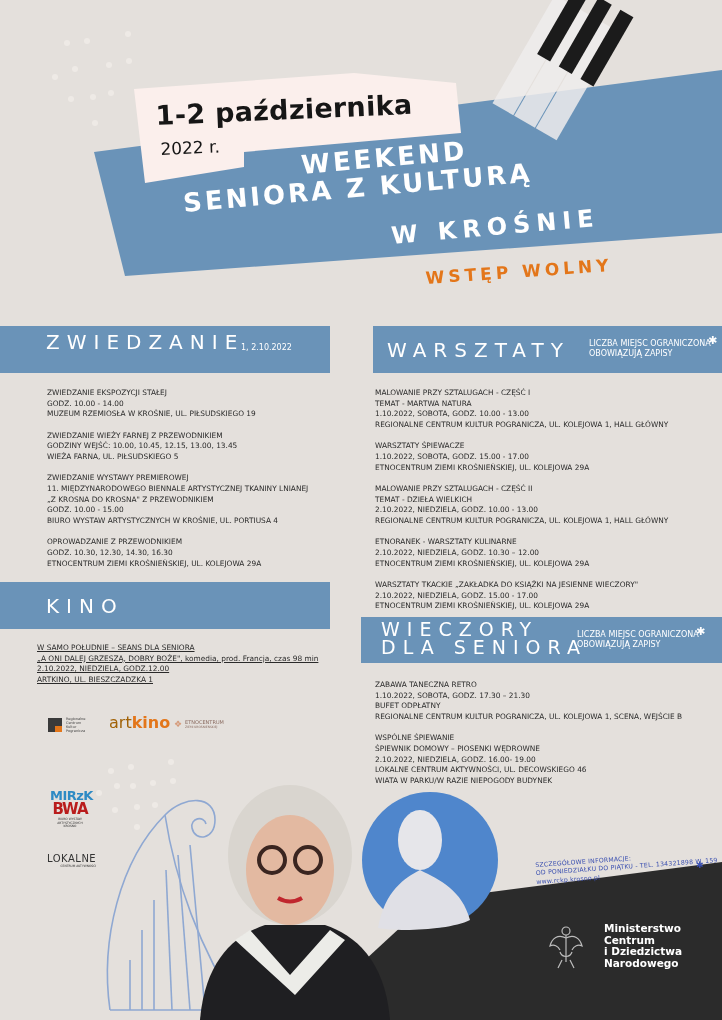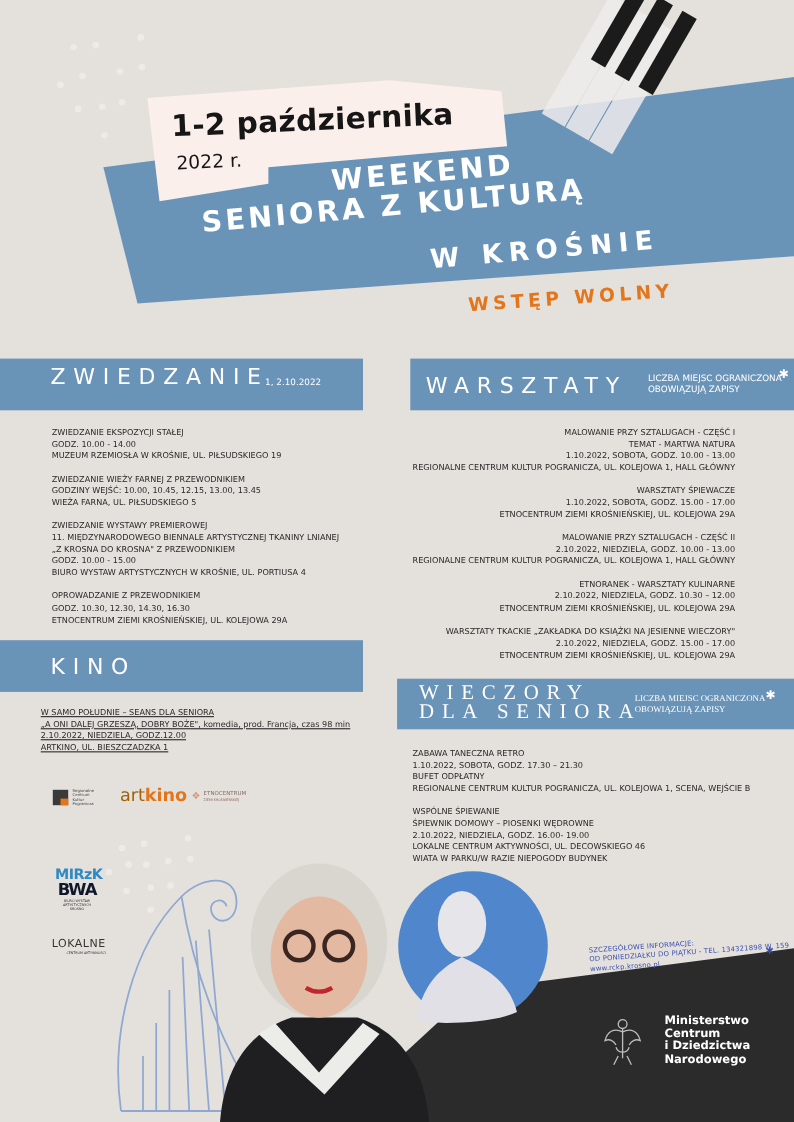--- a/index.html
+++ b/index.html
@@ -126,50 +126,51 @@
 </div>
 
 <div class="sec" style="left:361px;top:326px;width:361px;height:47px;margin-left:12px;">
   <div class="sec-title" style="left:14px;top:12px;">WARSZTATY</div>
   <div class="sec-note" style="left:216px;top:13px;">
     <div>LICZBA MIEJSC OGRANICZONA</div>
     <div>OBOWIĄZUJĄ ZAPISY</div>
   </div>
   <div class="sec-star" style="left:335px;top:8px;">✱</div>
 </div>
-<div class="list" style="left:375px;top:388px;text-align:right;">
+<div class="list" style="left:375px;top:388px;">
   <div class="entry">
     <div>MALOWANIE PRZY SZTALUGACH - CZĘŚĆ I</div>
     <div>TEMAT - MARTWA NATURA</div>
     <div>1.10.2022, SOBOTA, GODZ. 10.00 - 13.00</div>
     <div>REGIONALNE CENTRUM KULTUR POGRANICZA, UL. KOLEJOWA 1, HALL GŁÓWNY</div>
   </div>
   <div class="entry">
     <div>WARSZTATY ŚPIEWACZE</div>
     <div>1.10.2022, SOBOTA, GODZ. 15.00 - 17.00</div>
     <div>ETNOCENTRUM ZIEMI KROŚNIEŃSKIEJ, UL. KOLEJOWA 29A</div>
   </div>
   <div class="entry">
     <div>MALOWANIE PRZY SZTALUGACH - CZĘŚĆ II</div>
+    <div>TEMAT - DZIEŁA WIELKICH</div>
     <div>2.10.2022, NIEDZIELA, GODZ. 10.00 - 13.00</div>
     <div>REGIONALNE CENTRUM KULTUR POGRANICZA, UL. KOLEJOWA 1, HALL GŁÓWNY</div>
   </div>
   <div class="entry">
     <div>ETNORANEK - WARSZTATY KULINARNE</div>
     <div>2.10.2022, NIEDZIELA, GODZ. 10.30 – 12.00</div>
     <div>ETNOCENTRUM ZIEMI KROŚNIEŃSKIEJ, UL. KOLEJOWA 29A</div>
   </div>
   <div class="entry">
     <div>WARSZTATY TKACKIE „ZAKŁADKA DO KSIĄŻKI NA JESIENNE WIECZORY"</div>
     <div>2.10.2022, NIEDZIELA, GODZ. 15.00 - 17.00</div>
     <div>ETNOCENTRUM ZIEMI KROŚNIEŃSKIEJ, UL. KOLEJOWA 29A</div>
   </div>
 </div>
 
-<div class="sec" style="left:361px;top:617px;width:361px;height:46px;font-family:Liberation Serif, serif;">
+<div class="sec" style="left:361px;top:617px;width:361px;height:46px;">
   <div class="sec-title" style="left:20px;top:3px;line-height:19px;font-size:19px;">WIECZORY</div>
   <div class="sec-title" style="left:20px;top:21px;line-height:19px;font-size:19px;">DLA SENIORA</div>
   <div class="sec-note" style="left:216px;top:13px;">
     <div>LICZBA MIEJSC OGRANICZONA</div>
     <div>OBOWIĄZUJĄ ZAPISY</div>
   </div>
   <div class="sec-star" style="left:335px;top:8px;">✱</div>
 </div>
 <div class="list" style="left:375px;top:680px;">
   <div class="entry">
@@ -242,21 +243,21 @@
     <div>
       <div style="font-size:5px;color:#8a6b60;">ETNOCENTRUM</div>
       <div style="font-size:3px;color:#8a6b60;">ZIEMI KROŚNIEŃSKIEJ</div>
     </div>
   </div>
 </div>
 <div class="logo" style="left:50px;top:754px;margin-top:34px;">
   <div style="font-size:13px;font-weight:bold;color:#2e8ac4;letter-spacing:-0.5px;">MIRzK</div>
 </div>
 <div class="logo" style="left:47px;top:800px;text-align:center;width:46px;">
-  <div style="font-size:15px;font-weight:bold;color:#0f172a;letter-spacing:-1px;">BWA</div>
+  <div style="font-size:15px;font-weight:bold;color:#b91c1c;letter-spacing:-1px;">BWA</div>
   <div style="font-size:3px;line-height:3.6px;color:#333;">
     <div>BIURO WYSTAW</div>
     <div>ARTYSTYCZNYCH</div>
     <div>KROSNO</div>
   </div>
 </div>
 <div class="logo" style="left:47px;top:853px;text-align:right;">
   <div style="font-size:10px;color:#333;letter-spacing:0.5px;">LOKALNE</div>
   <div style="font-size:3px;color:#333;">CENTRUM AKTYWNOŚCI</div>
 </div>

